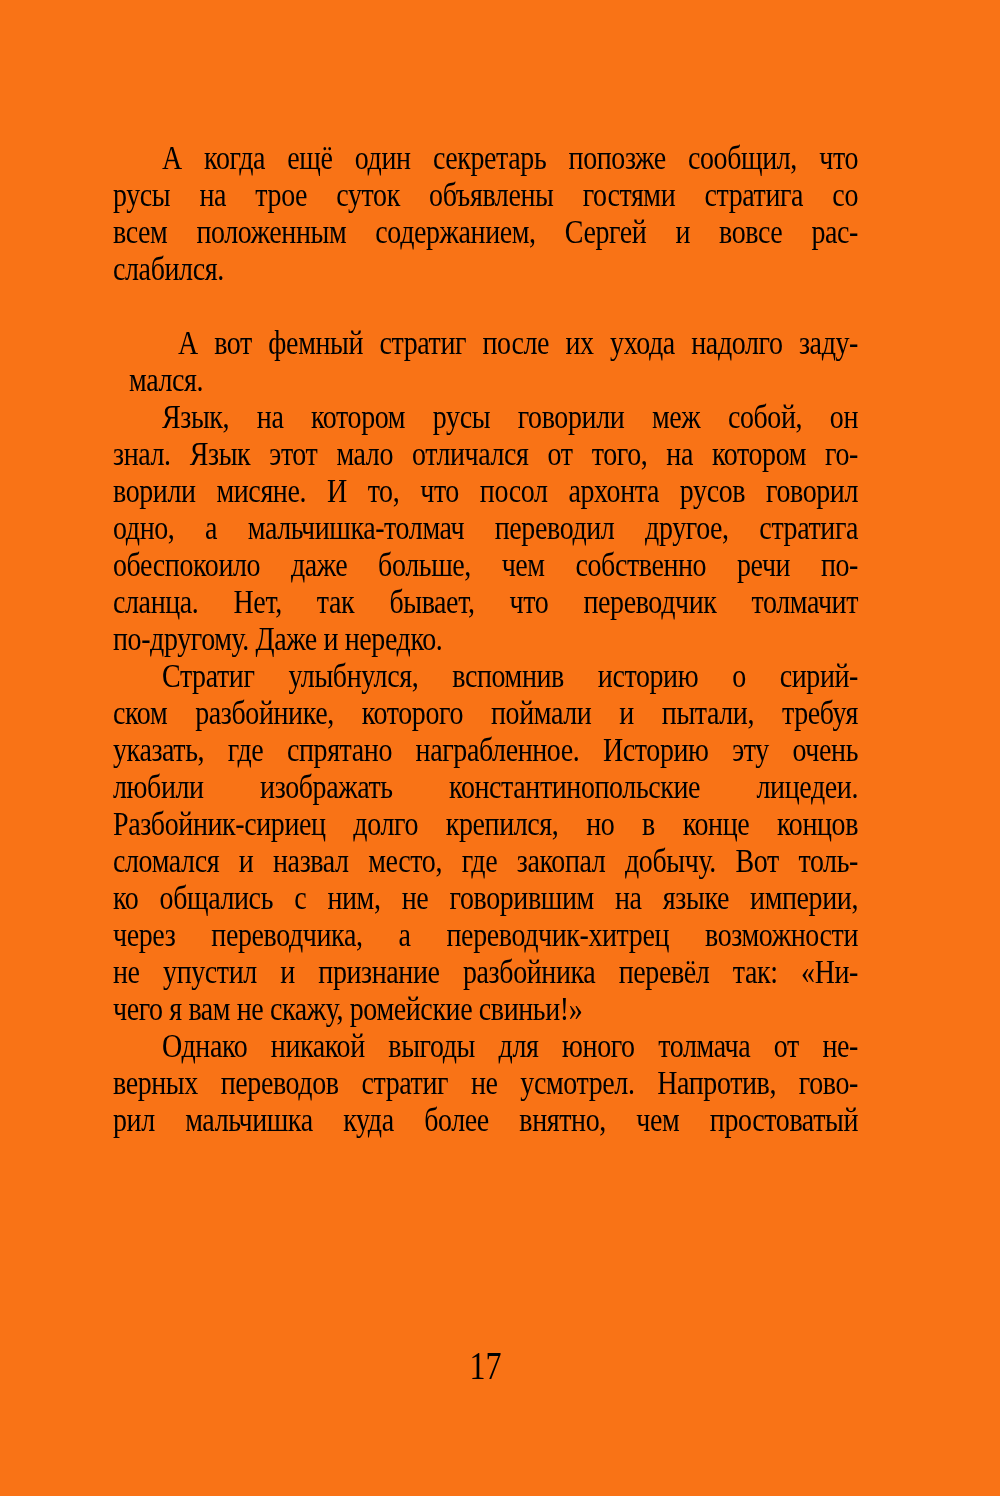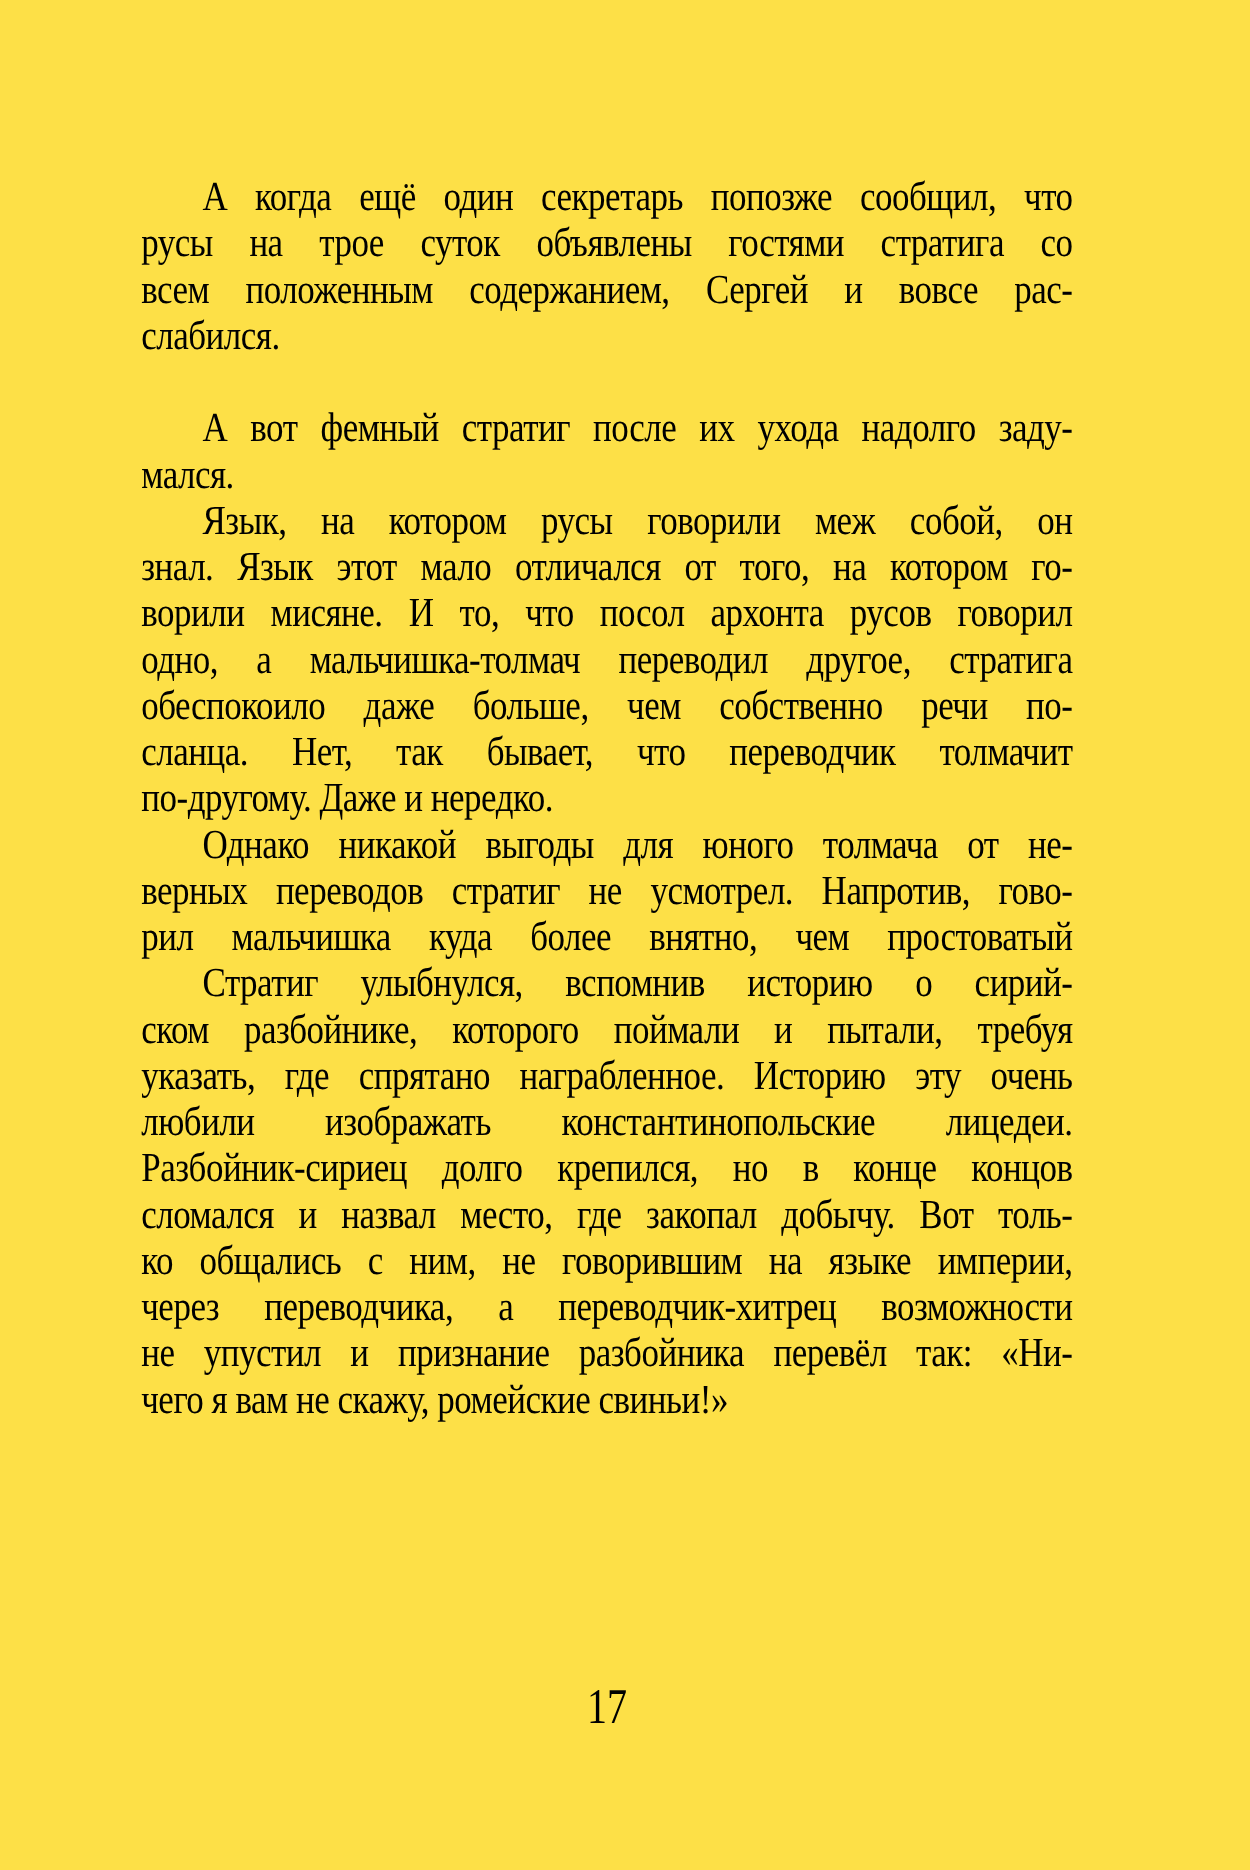--- a/index.html
+++ b/index.html
@@ -11,34 +11,35 @@
     height: 1496px;
     background: #ffffff;
     font-family: "Liberation Serif", "DejaVu Serif", serif;
     color: #000000;
     overflow: hidden;
   }
   .book-page {
     position: relative;
     width: 1000px;
     height: 1496px;
-    background: #fde047;
+    background: #f97316;
   }
   .text-column {
     position: absolute;
     left: 113px;
     top: 140px;
     width: 745px;
   }
   .paragraph {
     margin: 0;
     padding: 0;
   }
   .paragraph.space-before {
     margin-top: 37px;
+    margin-left: 16px;
   }
   .line {
     height: 37px;
     line-height: 37px;
     font-size: 28px;
     letter-spacing: -0.4px;
     white-space: normal;
     text-align: justify;
     text-align-last: justify;
     transform: scaleY(1.18);
@@ -82,31 +83,31 @@
       <div class="paragraph">
         <div class="line first">Язык, на котором русы говорили меж собой, он</div>
         <div class="line">знал. Язык этот мало отличался от того, на котором го-</div>
         <div class="line">ворили мисяне. И то, что посол архонта русов говорил</div>
         <div class="line">одно, а мальчишка-толмач переводил другое, стратига</div>
         <div class="line">обеспокоило даже больше, чем собственно речи по-</div>
         <div class="line">сланца. Нет, так бывает, что переводчик толмачит</div>
         <div class="line no-just">по-другому. Даже и нередко.</div>
       </div>
       <div class="paragraph">
-        <div class="line first">Однако никакой выгоды для юного толмача от не-</div>
-        <div class="line">верных переводов стратиг не усмотрел. Напротив, гово-</div>
-        <div class="line">рил мальчишка куда более внятно, чем простоватый</div>
-      </div>
-      <div class="paragraph">
         <div class="line first">Стратиг улыбнулся, вспомнив историю о сирий-</div>
         <div class="line">ском разбойнике, которого поймали и пытали, требуя</div>
         <div class="line">указать, где спрятано награбленное. Историю эту очень</div>
         <div class="line">любили изображать константинопольские лицедеи.</div>
         <div class="line">Разбойник-сириец долго крепился, но в конце концов</div>
         <div class="line">сломался и назвал место, где закопал добычу. Вот толь-</div>
         <div class="line">ко общались с ним, не говорившим на языке империи,</div>
         <div class="line">через переводчика, а переводчик-хитрец возможности</div>
         <div class="line">не упустил и признание разбойника перевёл так: «Ни-</div>
         <div class="line no-just">чего я вам не скажу, ромейские свиньи!»</div>
       </div>
+      <div class="paragraph">
+        <div class="line first">Однако никакой выгоды для юного толмача от не-</div>
+        <div class="line">верных переводов стратиг не усмотрел. Напротив, гово-</div>
+        <div class="line">рил мальчишка куда более внятно, чем простоватый</div>
+      </div>
     </div>
   <div class="page-number">17</div>
 </div>
 
 </body></html>

